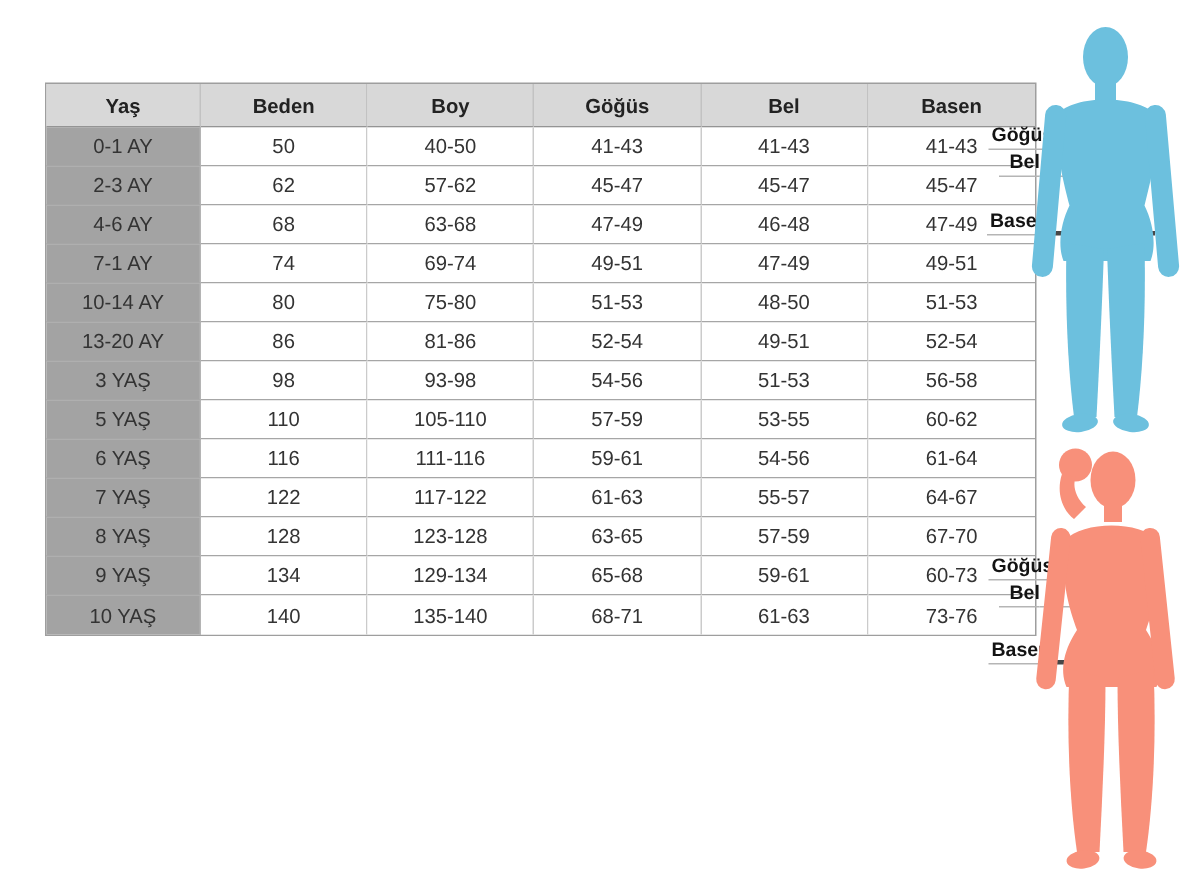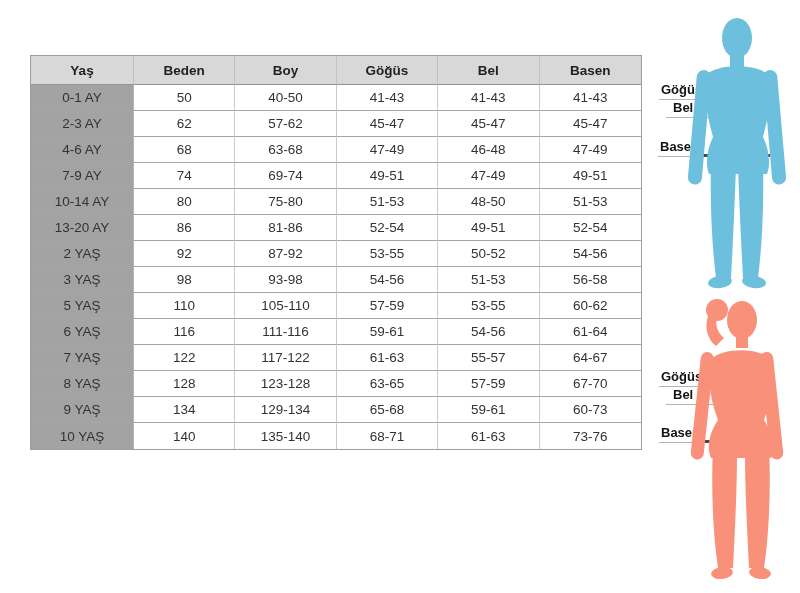--- a/index.html
+++ b/index.html
@@ -5,21 +5,21 @@
   * { margin:0; padding:0; box-sizing:border-box; }
   html,body { background:#ffffff; }
   .stage {
     position:relative; width:800px; height:593px;
     background:#ffffff; overflow:hidden;
     font-family:"Liberation Sans", sans-serif;
   }
 
   
   table.size-table {
-    position:absolute; left:30px; top:55px; width:612px;
+    position:absolute; left:30px; top:55px; width:661px;
     border-collapse:separate; border-spacing:0;
     border:1px solid #9e9e9e;
     table-layout:fixed;
   }
   table.size-table col.col-age { width:103px; }
   .size-table th {
     background:#d8d8d8; color:#222222;
     font-weight:700; font-size:13.5px;
     height:29px; text-align:center; vertical-align:middle;
     border-right:1px solid #c2c2c2; border-bottom:1px solid #949494;
@@ -106,21 +106,21 @@
         </tr>
         <tr>
           <td class="row-label">4-6 AY</td>
           <td>68</td>
           <td>63-68</td>
           <td>47-49</td>
           <td>46-48</td>
           <td>47-49</td>
         </tr>
         <tr>
-          <td class="row-label">7-9 AY</td>
+          <td class="row-label">7-1 AY</td>
           <td>74</td>
           <td>69-74</td>
           <td>49-51</td>
           <td>47-49</td>
           <td>49-51</td>
         </tr>
         <tr>
           <td class="row-label">10-14 AY</td>
           <td>80</td>
           <td>75-80</td>
@@ -128,28 +128,20 @@
           <td>48-50</td>
           <td>51-53</td>
         </tr>
         <tr>
           <td class="row-label">13-20 AY</td>
           <td>86</td>
           <td>81-86</td>
           <td>52-54</td>
           <td>49-51</td>
           <td>52-54</td>
-        </tr>
-        <tr>
-          <td class="row-label">2 YAŞ</td>
-          <td>92</td>
-          <td>87-92</td>
-          <td>53-55</td>
-          <td>50-52</td>
-          <td>54-56</td>
         </tr>
         <tr>
           <td class="row-label">3 YAŞ</td>
           <td>98</td>
           <td>93-98</td>
           <td>54-56</td>
           <td>51-53</td>
           <td>56-58</td>
         </tr>
         <tr>

